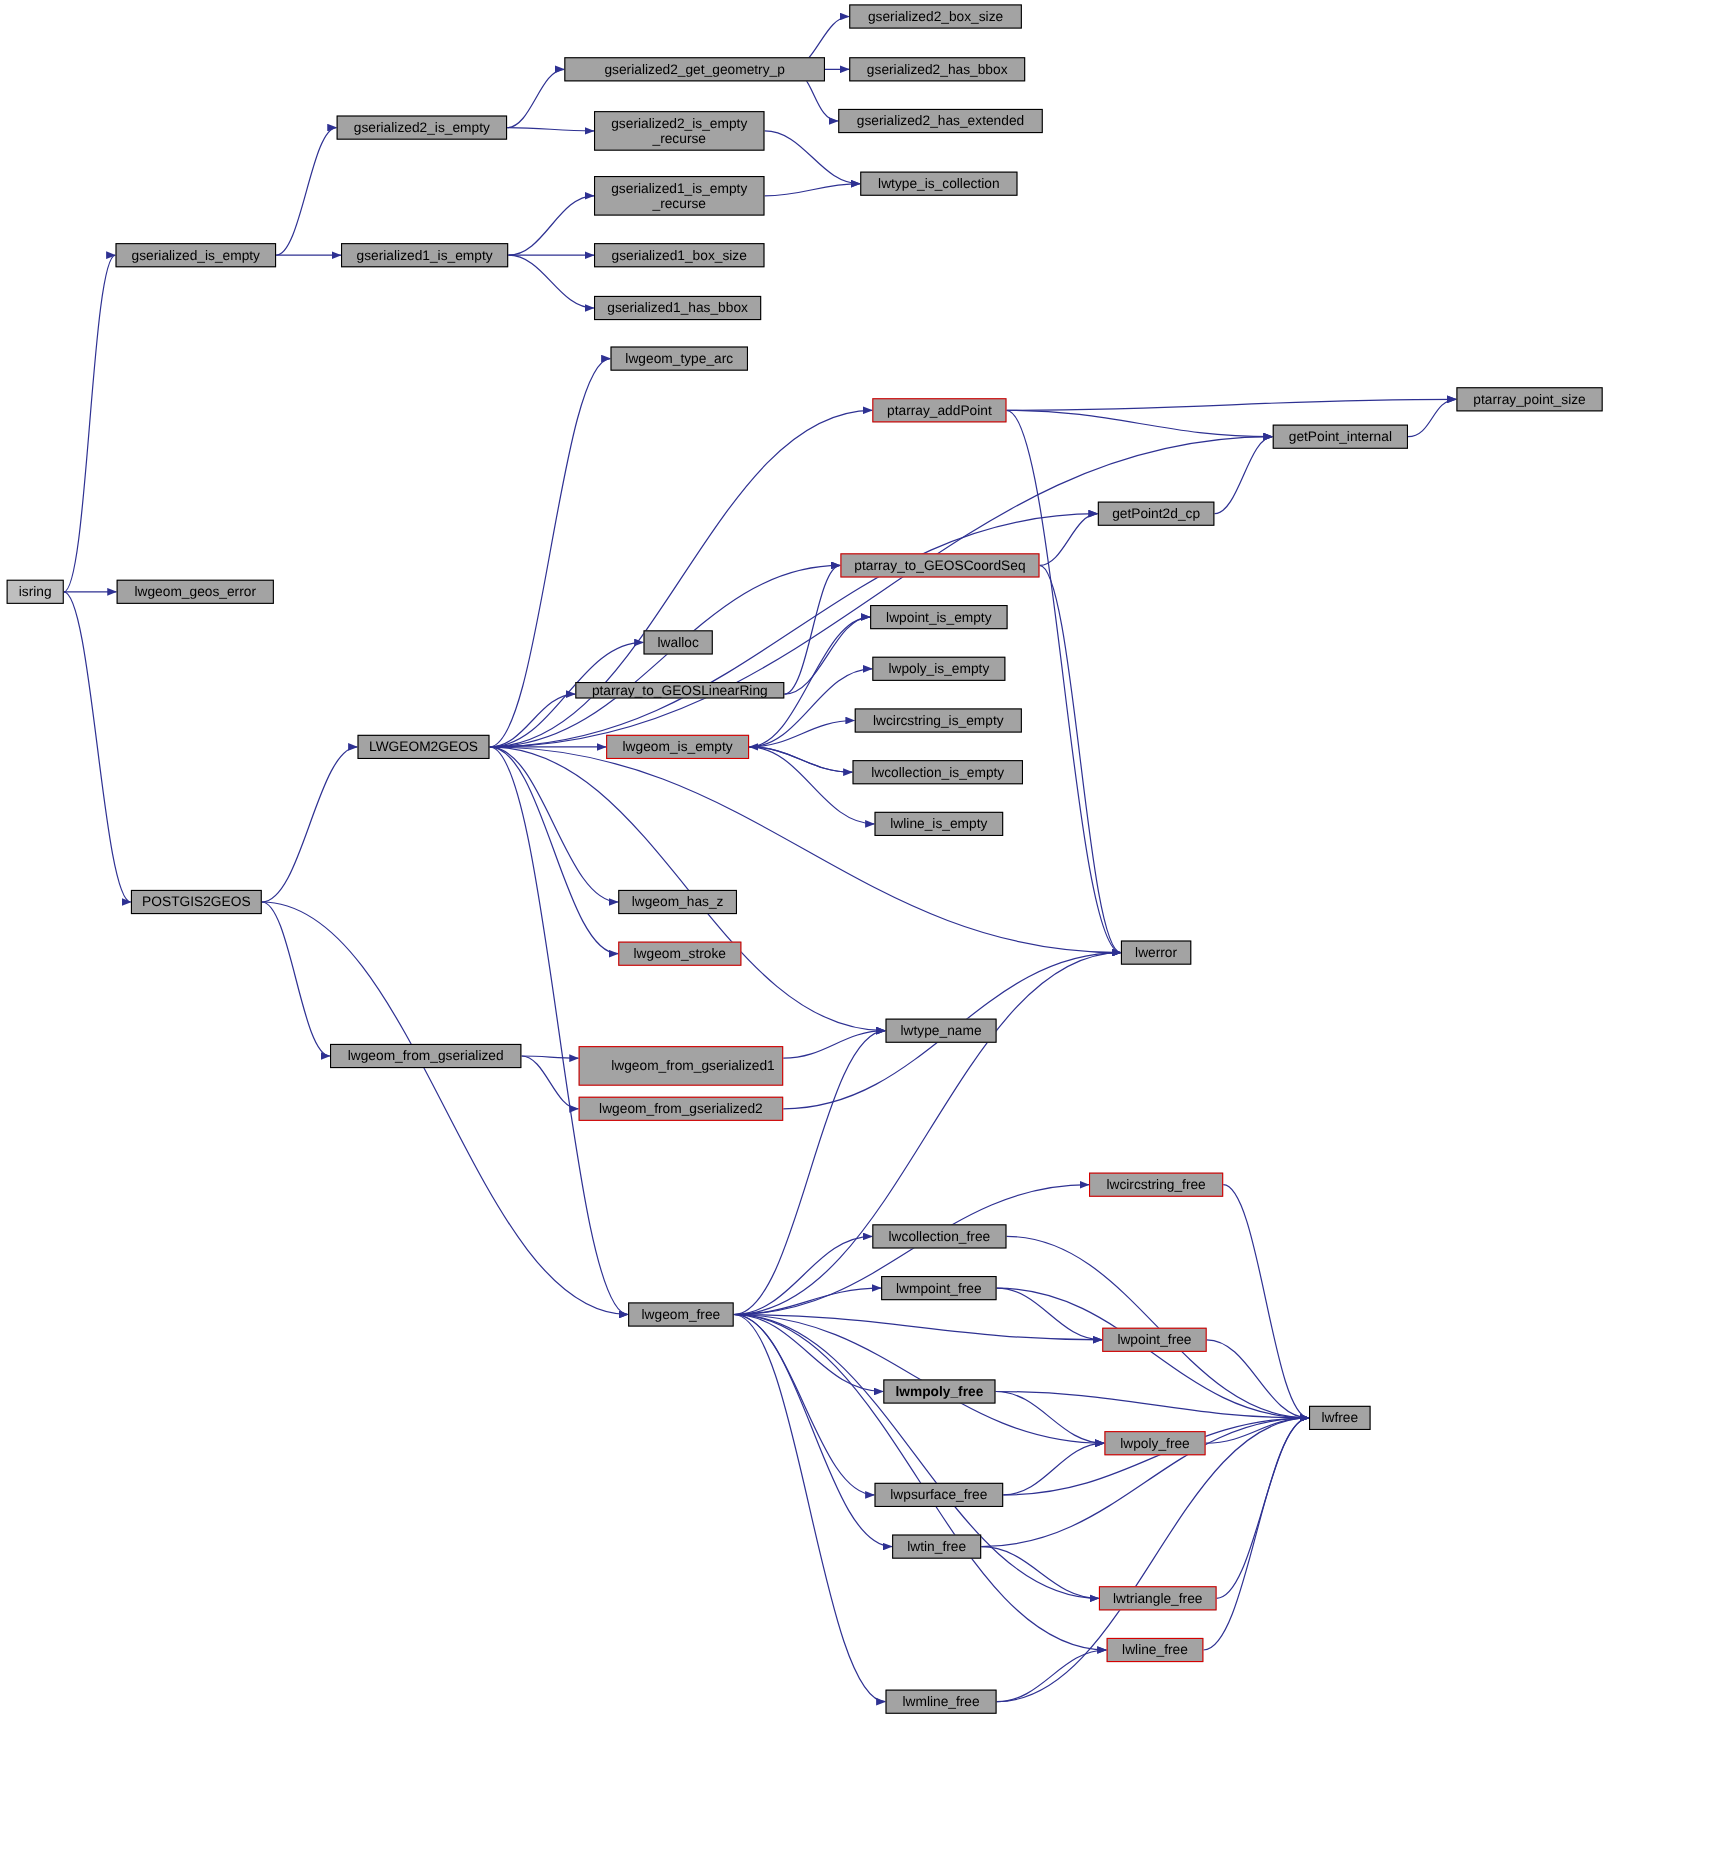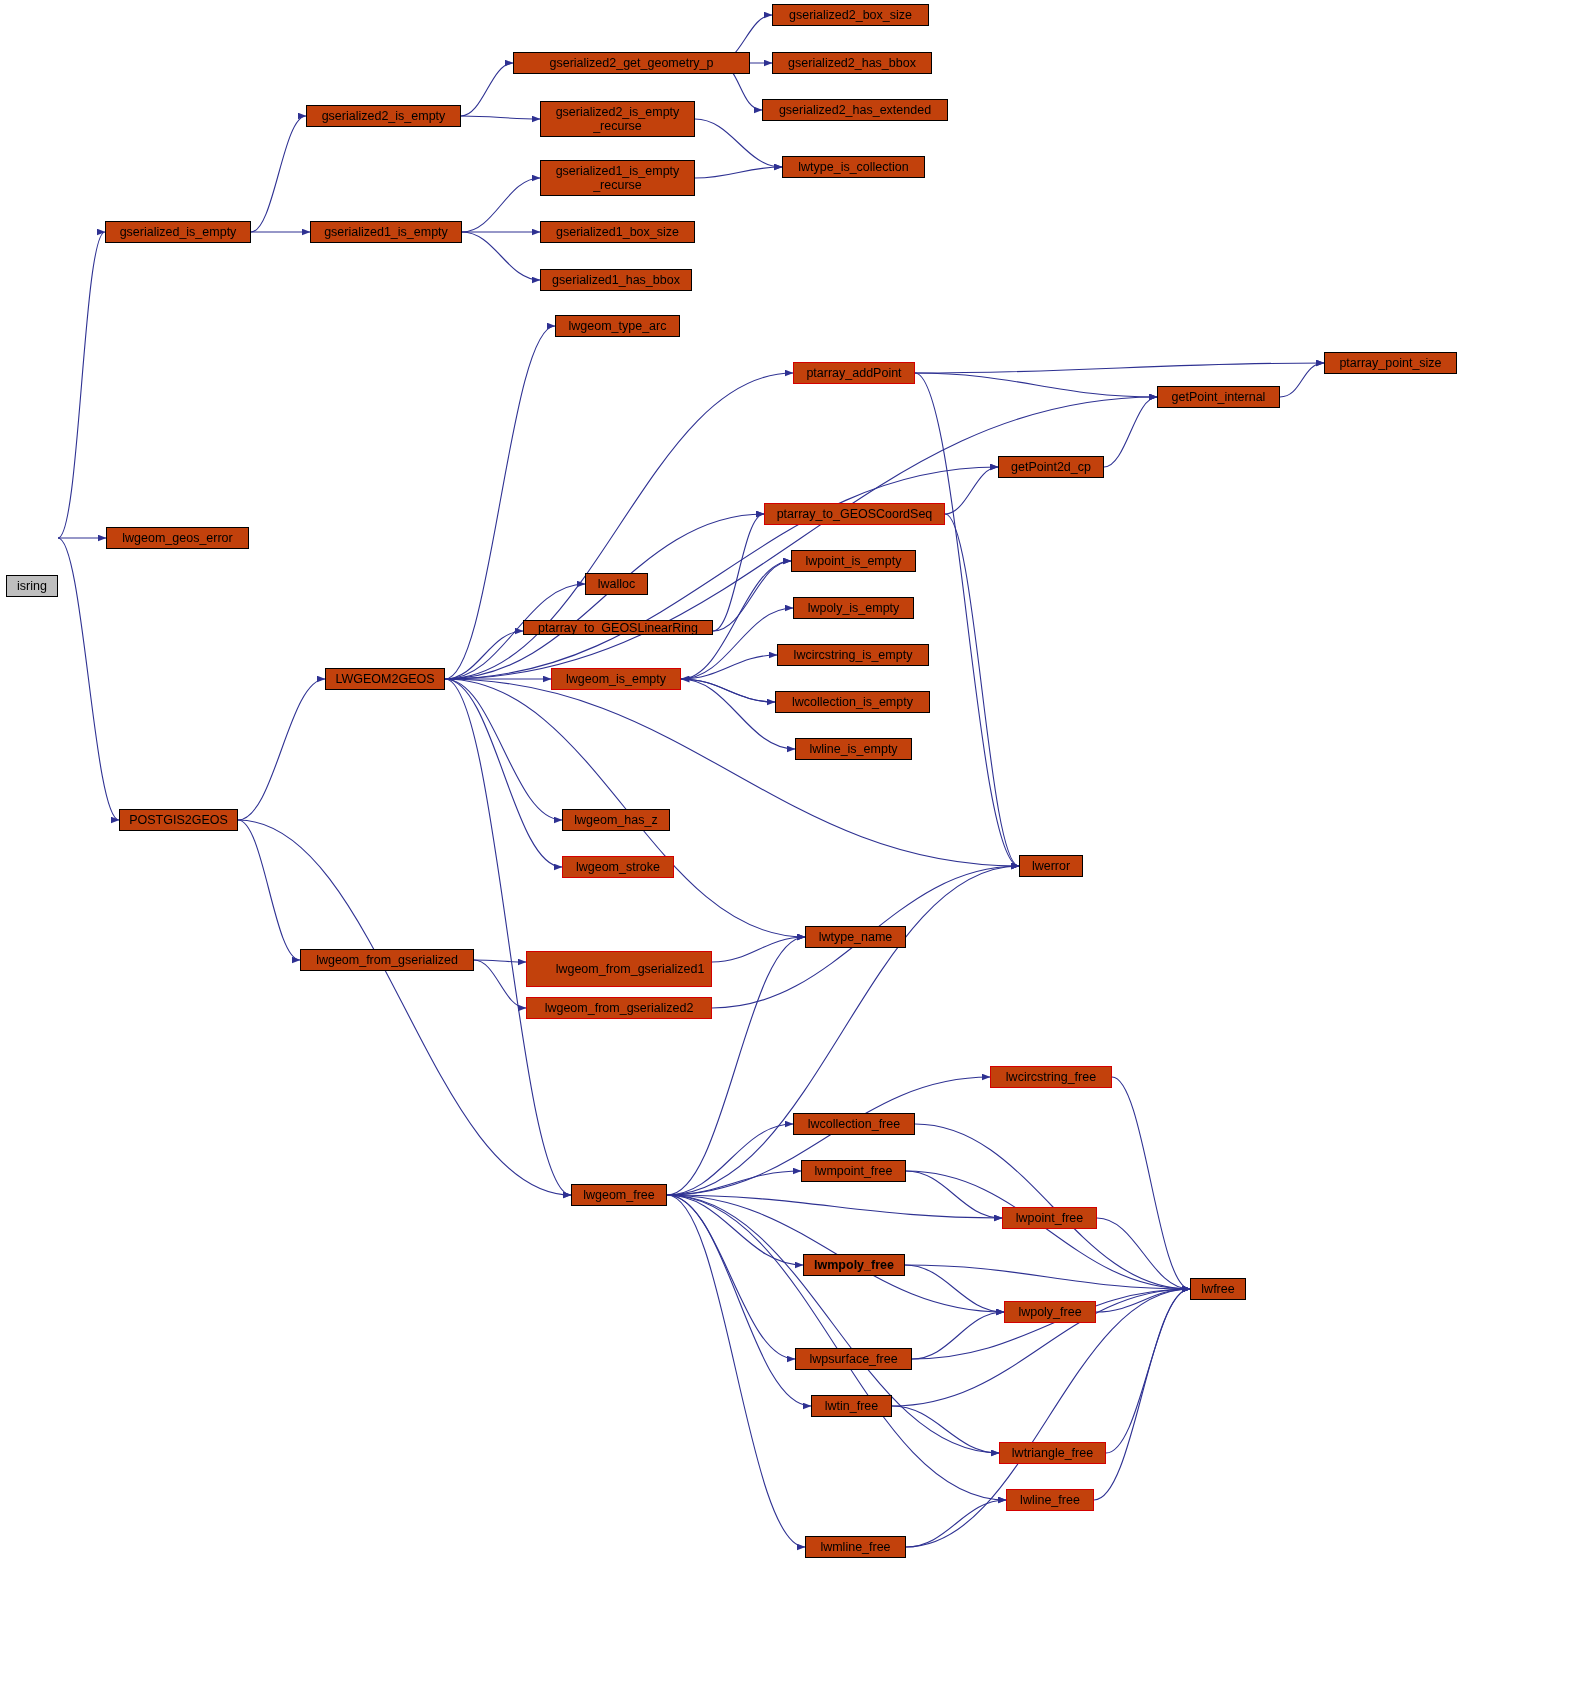--- a/index.html
+++ b/index.html
@@ -20,38 +20,37 @@
     left: 0;
     top: 0;
     width: 1576px;
     height: 1691px;
     pointer-events: none;
   }
   .node {
     position: absolute;
     box-sizing: border-box;
     border: 1px solid #000000;
-    background: #c2410c;
+    background: #a3a3a3;
     color: #000000;
     font-size: 12.5px;
     line-height: 1.12;
     text-align: center;
     display: flex;
     align-items: center;
     justify-content: center;
     white-space: pre;
     padding: 0 3px;
   }
   .node.red {
     border-color: #d40000;
   }
   .node.current {
     background: #bfbfbf;
     border-color: #000000;
-    margin-top: 48px;
   }
 </style>
 </head>
 <body>
 
 <div id="canvas">
   <svg class="edges" id="edge-layer" xmlns="http://www.w3.org/2000/svg">
     <defs>
       <marker id="arrow" markerWidth="9" markerHeight="7" refX="8.5" refY="3.5" orient="auto" markerUnits="userSpaceOnUse">
         <path d="M0,0 L9,3.5 L0,7 z" fill="#2e3192"></path>

